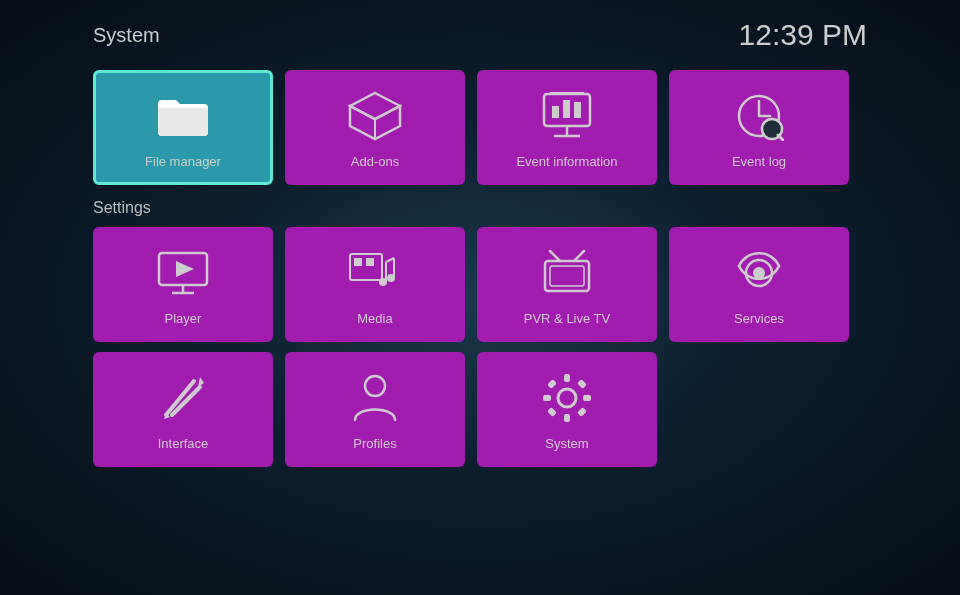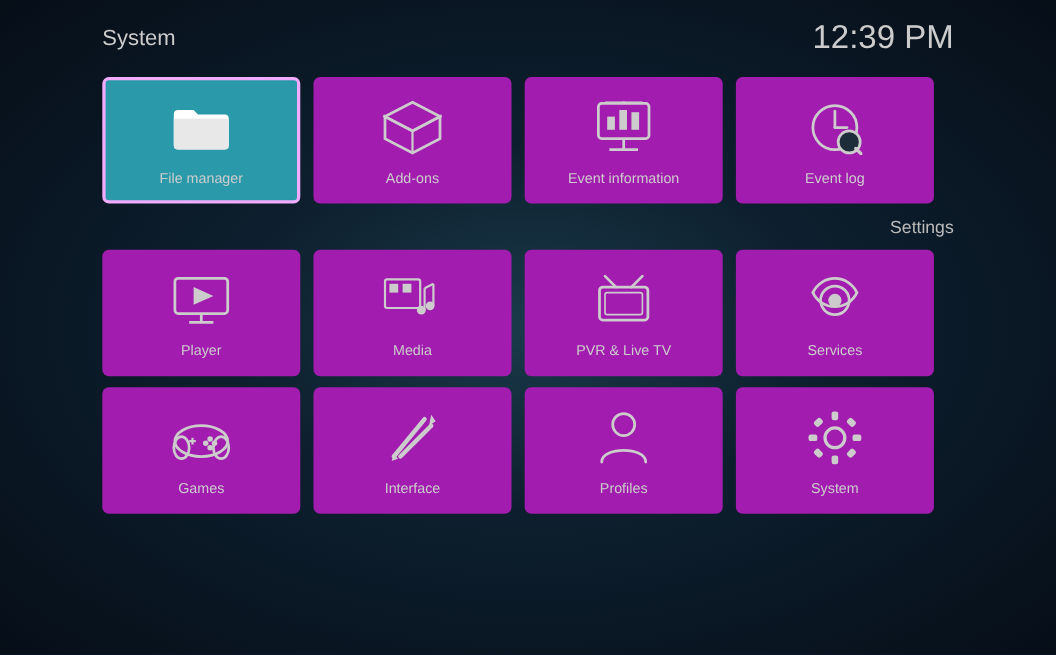--- a/index.html
+++ b/index.html
@@ -69,25 +69,25 @@
       text-align: center;
     }
     
     .tile-top {
       width: 180px;
       height: 115px;
     }
     
     .tile-active {
       background: #2a9aaa;
-      border: 3px solid #f0abfc;
+      border: 3px solid #5eead4;
     }
     
     .section-label {
-      text-align: right;
+      text-align: left;
       font-size: 16px;
       color: #bbb;
       margin: 14px 0 10px 0;
     }
     
     .grid-row {
       display: flex;
       gap: 12px;
       margin-bottom: 10px;
     }
@@ -246,41 +246,20 @@
           <path d="M7 20 A22 22 0 0 0 47 20" fill="none" stroke="#ccc" stroke-width="2.5" stroke-linecap="round"></path>
         </svg>
       </div>
       <span class="tile-label">Services</span>
     </div>
 
   </div>
 
   <div class="grid-row">
 
-    <div class="tile tile-grid">
-      <div class="icon-wrap">
-        <svg width="56" height="42" viewBox="0 0 56 42">
-
-          <ellipse cx="28" cy="24" rx="24" ry="14" fill="none" stroke="#ccc" stroke-width="2.5"></ellipse>
-
-          <ellipse cx="10" cy="30" rx="7" ry="10" fill="none" stroke="#ccc" stroke-width="2.5"></ellipse>
-
-          <ellipse cx="46" cy="30" rx="7" ry="10" fill="none" stroke="#ccc" stroke-width="2.5"></ellipse>
-
-          <line x1="17" y1="24" x2="23" y2="24" stroke="#ccc" stroke-width="2"></line>
-          <line x1="20" y1="21" x2="20" y2="27" stroke="#ccc" stroke-width="2"></line>
-
-          <circle cx="36" cy="22" r="2.5" fill="#ccc"></circle>
-          <circle cx="40" cy="26" r="2.5" fill="#ccc"></circle>
-          <circle cx="36" cy="30" r="2.5" fill="#ccc"></circle>
-          <circle cx="32" cy="26" r="2.5" fill="#ccc"></circle>
-        </svg>
-      </div>
-      <span class="tile-label">Games</span>
-    </div>
 
     <div class="tile tile-grid">
       <div class="icon-wrap">
         <svg width="54" height="54" viewBox="0 0 54 54">
 
           <line x1="10" y1="44" x2="38" y2="10" stroke="#ccc" stroke-width="4" stroke-linecap="round"></line>
           <line x1="16" y1="44" x2="44" y2="16" stroke="#ccc" stroke-width="4" stroke-linecap="round"></line>
           <polygon points="8,48 14,46 10,42" fill="#ccc"></polygon>
           <polygon points="44,6 48,12 42,16" fill="#ccc"></polygon>
         </svg>

